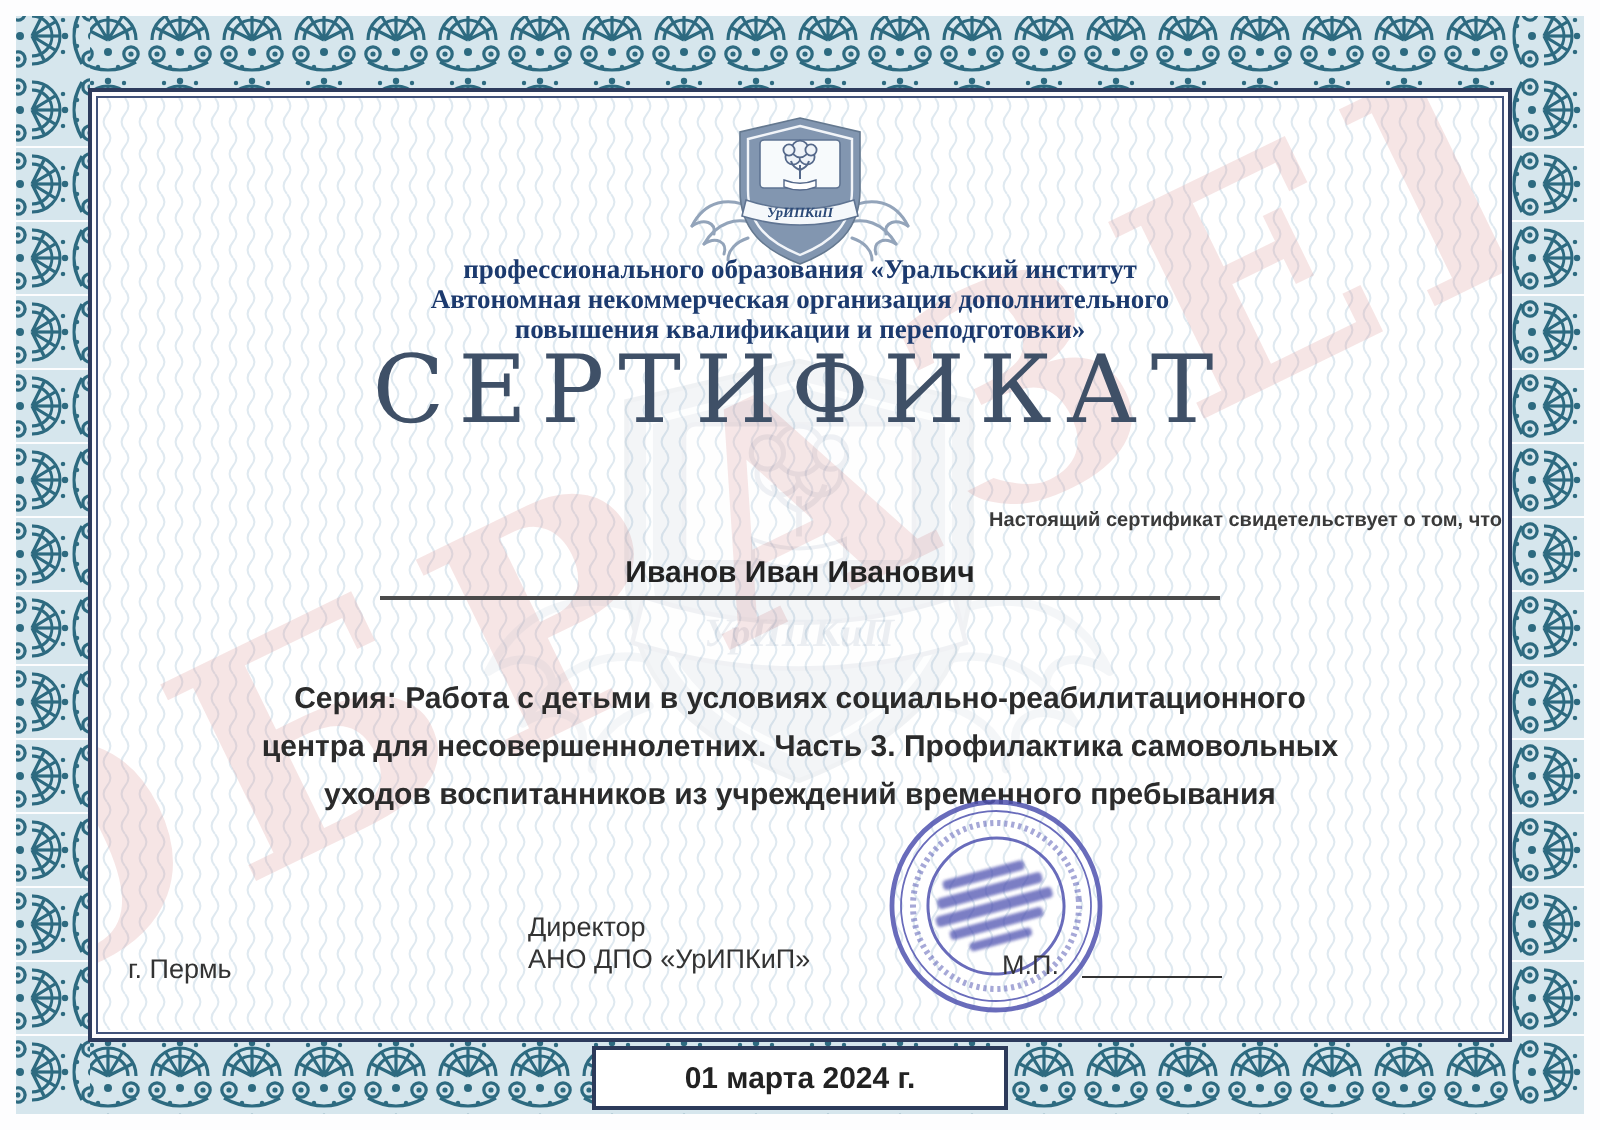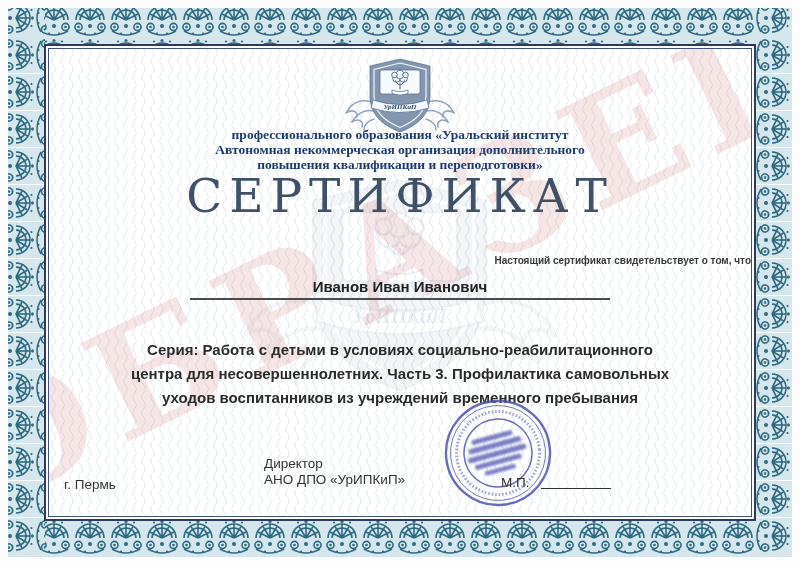--- a/index.html
+++ b/index.html
@@ -214,14 +214,17 @@
       </div>
 
       <div class="city">г. Пермь</div>
 
       <div class="mp">М.П.</div>
       <div class="sig-line"></div>
 
     </div>
   </div>
 
+  <div class="date-box">
+    <span>01 марта 2024 г.</span>
+  </div>
 
 </div>
 
 </body></html>

